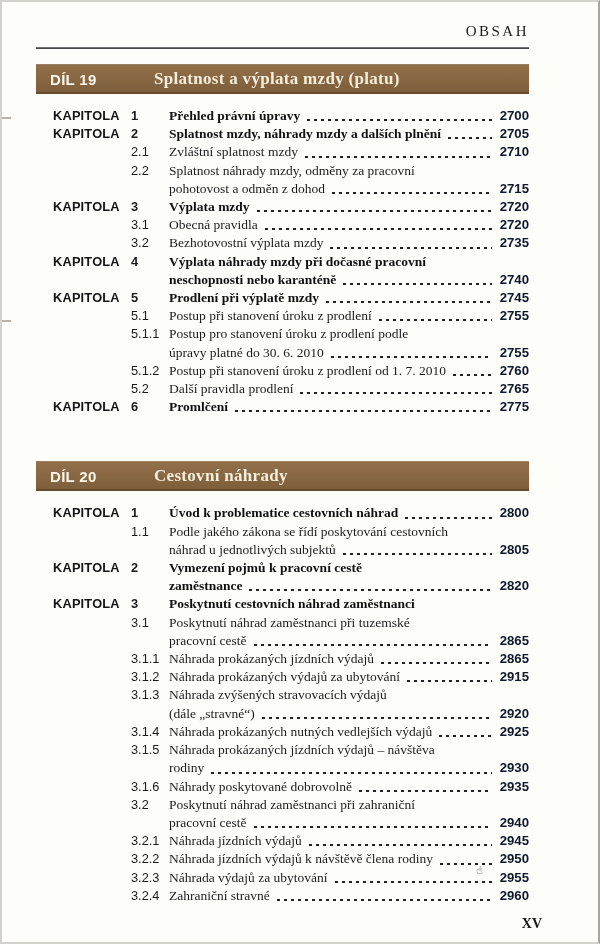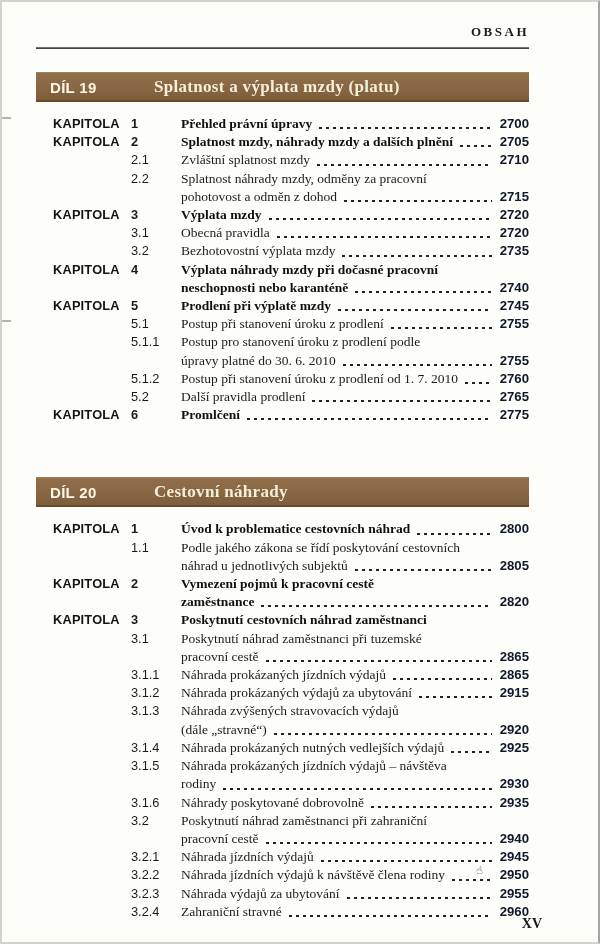--- a/index.html
+++ b/index.html
@@ -21,34 +21,34 @@
     position:absolute;
     left:34px; top:0; width:493px;
   }
   
   .header{
     padding-top:20px;
     text-align:right;
   }
   .obsah{
     font-family:"Liberation Serif", serif;
-    font-weight:bold;
-    font-size:13px;
+    font-weight:normal;
+    font-size:15px;
     letter-spacing:2.5px;
     color:#1b1b1b;
     text-align:right;
   }
   .rule{
     margin-top:7px;
     height:2px;
     background:linear-gradient(180deg,#8a8a8a,#2e2e2e);
   }
   
   .bar{
-    margin-top:23px;
+    margin-top:15px;
     height:30px;
     background:linear-gradient(180deg,#91704a 0%,#876642 55%,#7b5c39 100%);
     box-shadow:inset 0 -2px 0 rgba(40,25,10,.25), inset 0 1px 0 rgba(255,255,255,.12);
     display:flex;
     align-items:center;
   }
   .bar .dil{
     font-family:"Liberation Sans", sans-serif;
     font-weight:bold;
     font-size:15px;
@@ -85,21 +85,21 @@
   }
   .col-num{
     flex:0 0 38px;
     font-family:"Liberation Sans", sans-serif;
     font-size:12.8px;
     color:#1a1a1a;
   }
   .entry.chapter .col-num{ font-weight:bold; }
   .col-body{ flex:1 1 auto; min-width:0; }
   .line{ display:flex; align-items:baseline; }
-  .txt{ white-space:nowrap;margin-left:12px; }
+  .txt{ white-space:nowrap; }
   .entry.chapter .txt{ font-weight:bold; color:#101010; }
   .leader{
     flex:1 1 auto;
     min-width:10px;
     height:4px;
     margin:0 5px 0 5px;
     align-self:flex-end;
     margin-bottom:3px;
     background-image:radial-gradient(circle, #222 1.2px, transparent 1.5px);
     background-size:7px 4px;

